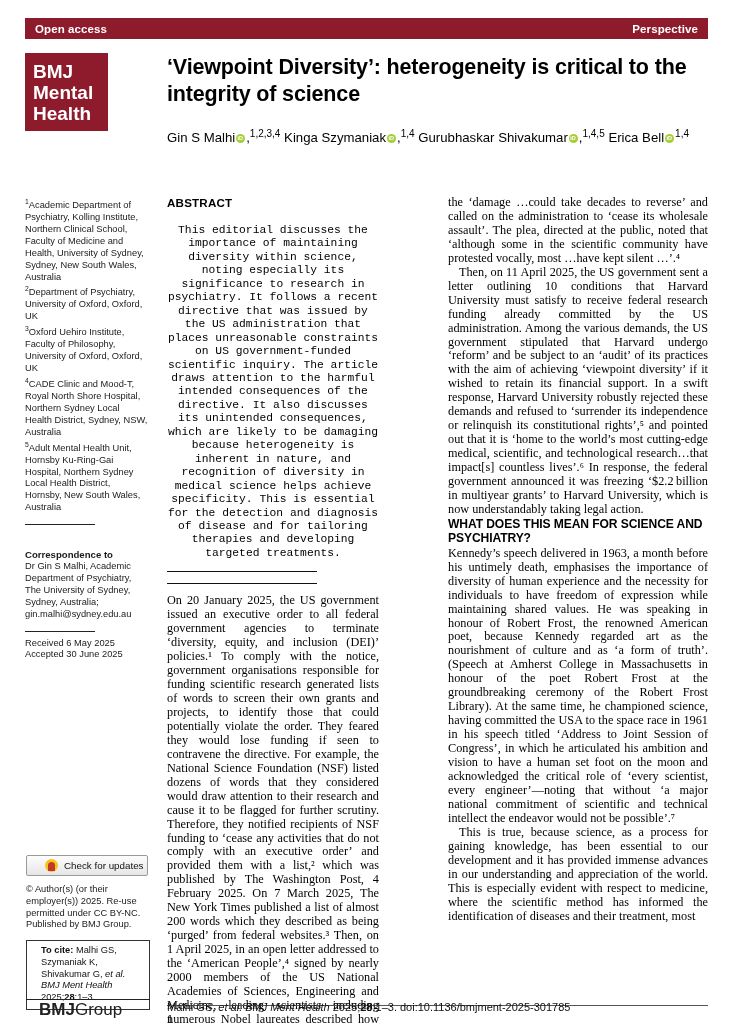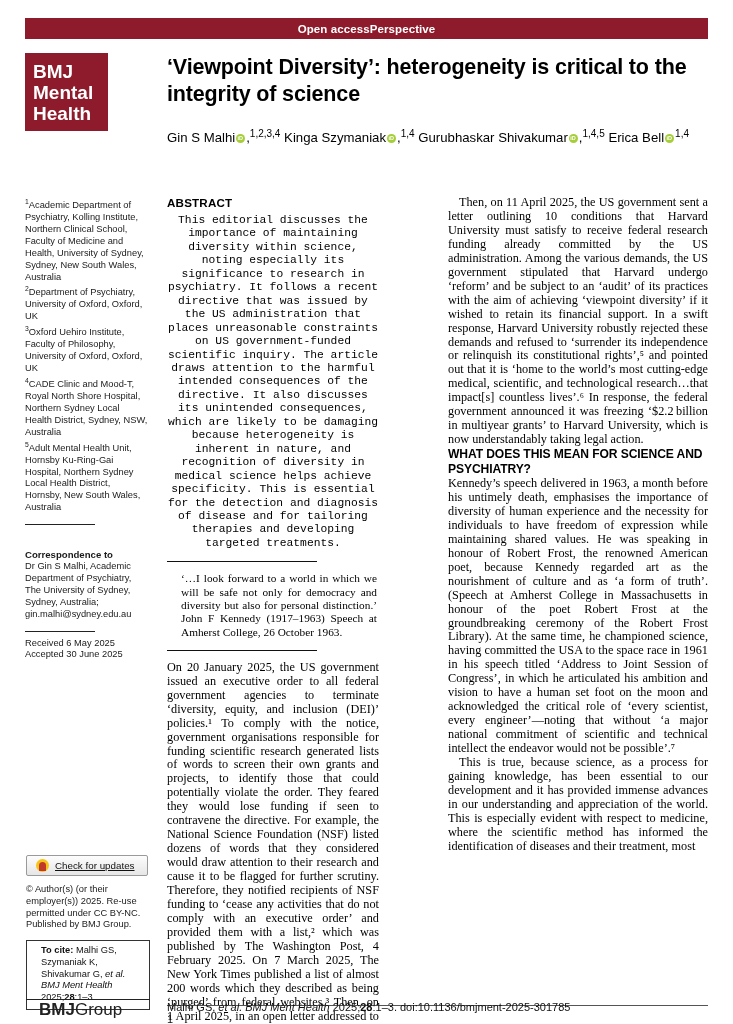--- a/index.html
+++ b/index.html
@@ -20,21 +20,21 @@
   .banner {
     position: absolute;
     left: 25px;
     top: 18px;
     width: 683px;
     height: 21px;
     background: #8e1b2b;
     color: #ffffff;
     display: flex;
     align-items: center;
-    justify-content: center;
+    justify-content: space-between;
     padding: 0 10px;
     box-sizing: border-box;
   }
   .banner-left, .banner-right {
     font-size: 11.5px;
     font-weight: bold;
     letter-spacing: 0.1px;
   }
 
   
@@ -127,21 +127,21 @@
     position: absolute;
     left: 448px;
     top: 196px;
     width: 260px;
   }
 
   .abstract-head {
     font-size: 11.6px;
     font-weight: bold;
     letter-spacing: 0.2px;
-    margin-bottom: 5px;
+    margin-bottom: 15px;
   }
   .abstract-body {
     font-size: 11.3px;
     line-height: 13.45px;
     text-align: center;
     font-family: Liberation Mono, monospace;
   }
   .rule-short {
     border: none;
     border-top: 1px solid #111;
@@ -182,25 +182,24 @@
     position: absolute;
     left: 26px;
     top: 855px;
     width: 122px;
     height: 21px;
     border: 1px solid #9a9a9a;
     border-radius: 2px;
     background: linear-gradient(#fdfdfd, #e6e6e6);
     display: flex;
     align-items: center;
-    padding-left: 9px;
+    padding-left: 18px;
     box-sizing: border-box;
     font-size: 9.8px;
     color: #111;
-    text-decoration: underline;
   }
   .cu-badge {
     width: 13px; height: 13px; border-radius: 50%;
     background: #f5c518; position: relative; margin-right: 6px;
     flex: 0 0 auto;
     overflow: hidden;
   }
   .cu-badge::after {
     content: "";
     position: absolute; left: 3px; top: 2.5px;
@@ -330,28 +329,28 @@
 <div class="bmj-group">
   <span class="bold">BMJ</span><span class="light">Group</span>
 </div>
 
 <div class="col-mid">
   <div class="abstract-head">ABSTRACT</div>
   <div class="abstract-body">This editorial discusses the importance of maintaining diversity within science, noting especially its significance to research in psychiatry. It follows a recent directive that was issued by the US administration that places unreasonable constraints on US government-funded scientific inquiry. The article draws attention to the harmful intended consequences of the directive. It also discusses its unintended consequences, which are likely to be damaging because heterogeneity is inherent in nature, and recognition of diversity in medical science helps achieve specificity. This is essential for the detection and diagnosis of disease and for tailoring therapies and developing targeted treatments.</div>
 
   <hr class="rule-short">
 
-  <p class="quote">‘…I look forward to a world in which we will be safe not only for democracy and diversity but also for personal distinction.’ John F Kennedy (1917–1963) Speech at Amherst College, 26 October 1963.</p>
 
   <hr class="rule-short">
 
   <p class="body-text">On 20 January 2025, the US government issued an executive order to all federal government agencies to terminate ‘diversity, equity, and inclusion (DEI)’ policies.¹ To comply with the notice, government organisations responsible for funding scientific research generated lists of words to screen their own grants and projects, to identify those that could potentially violate the order. They feared they would lose funding if seen to contravene the directive. For example, the National Science Foundation (NSF) listed dozens of words that they considered would draw attention to their research and cause it to be flagged for further scrutiny. Therefore, they notified recipients of NSF funding to ‘cease any activities that do not comply with an executive order’ and provided them with a list,² which was published by The Washington Post, 4 February 2025. On 7 March 2025, The New York Times published a list of almost 200 words which they described as being ‘purged’ from federal websites.³ Then, on 1 April 2025, in an open letter addressed to the ‘American People’,⁴ signed by nearly 2000 members of the US National Academies of Sciences, Engineering and Medicine, leading scientists including numerous Nobel laureates described how ‘a climate of fear had descended on the research community’ with ‘researchers, afraid of losing their funding or job security…’ and as a consequence were ‘removing their names from publications, abandoning studies, and rewriting grant proposals and papers to remove scientifically accurate terms’. They also warned that</p>
 </div>
 
 <div class="col-right">
+  <p class="body-text">the ‘damage …could take decades to reverse’ and called on the administration to ‘cease its wholesale assault’. The plea, directed at the public, noted that ‘although some in the scientific community have protested vocally, most …have kept silent …’.⁴</p>
   <p class="body-text indent">Then, on 11 April 2025, the US government sent a letter outlining 10 conditions that Harvard University must satisfy to receive federal research funding already committed by the US administration. Among the various demands, the US government stipulated that Harvard undergo ‘reform’ and be subject to an ‘audit’ of its practices with the aim of achieving ‘viewpoint diversity’ if it wished to retain its financial support. In a swift response, Harvard University robustly rejected these demands and refused to ‘surrender its independence or relinquish its constitutional rights’,⁵ and pointed out that it is ‘home to the world’s most cutting-edge medical, scientific, and technological research…that impact[s] countless lives’.⁶ In response, the federal government announced it was freezing ‘$2.2 billion in multiyear grants’ to Harvard University, which is now understandably taking legal action.</p>
   <div class="sec-head">WHAT DOES THIS MEAN FOR SCIENCE AND PSYCHIATRY?</div>
   <p class="body-text">Kennedy’s speech delivered in 1963, a month before his untimely death, emphasises the importance of diversity of human experience and the necessity for individuals to have freedom of expression while maintaining shared values. He was speaking in honour of Robert Frost, the renowned American poet, because Kennedy regarded art as the nourishment of culture and as ‘a form of truth’. (Speech at Amherst College in Massachusetts in honour of the poet Robert Frost at the groundbreaking ceremony of the Robert Frost Library). At the same time, he championed science, having committed the USA to the space race in 1961 in his speech titled ‘Address to Joint Session of Congress’, in which he articulated his ambition and vision to have a human set foot on the moon and acknowledged the critical role of ‘every scientist, every engineer’—noting that without ‘a major national commitment of scientific and technical intellect the endeavor would not be possible’.⁷</p>
   <p class="body-text indent">This is true, because science, as a process for gaining knowledge, has been essential to our development and it has provided immense advances in our understanding and appreciation of the world. This is especially evident with respect to medicine, where the scientific method has informed the identification of diseases and their treatment, most</p>
 </div>
 
 <hr class="footer-rule">
 <div class="footer">
   <span><span>Malhi GS, </span><i>et al</i><i>. BMJ Ment Health</i><span> 2025;</span><b>28</b><span>:1–3. doi:10.1136/bmjment-2025-301785</span></span>
   <span>1</span>

